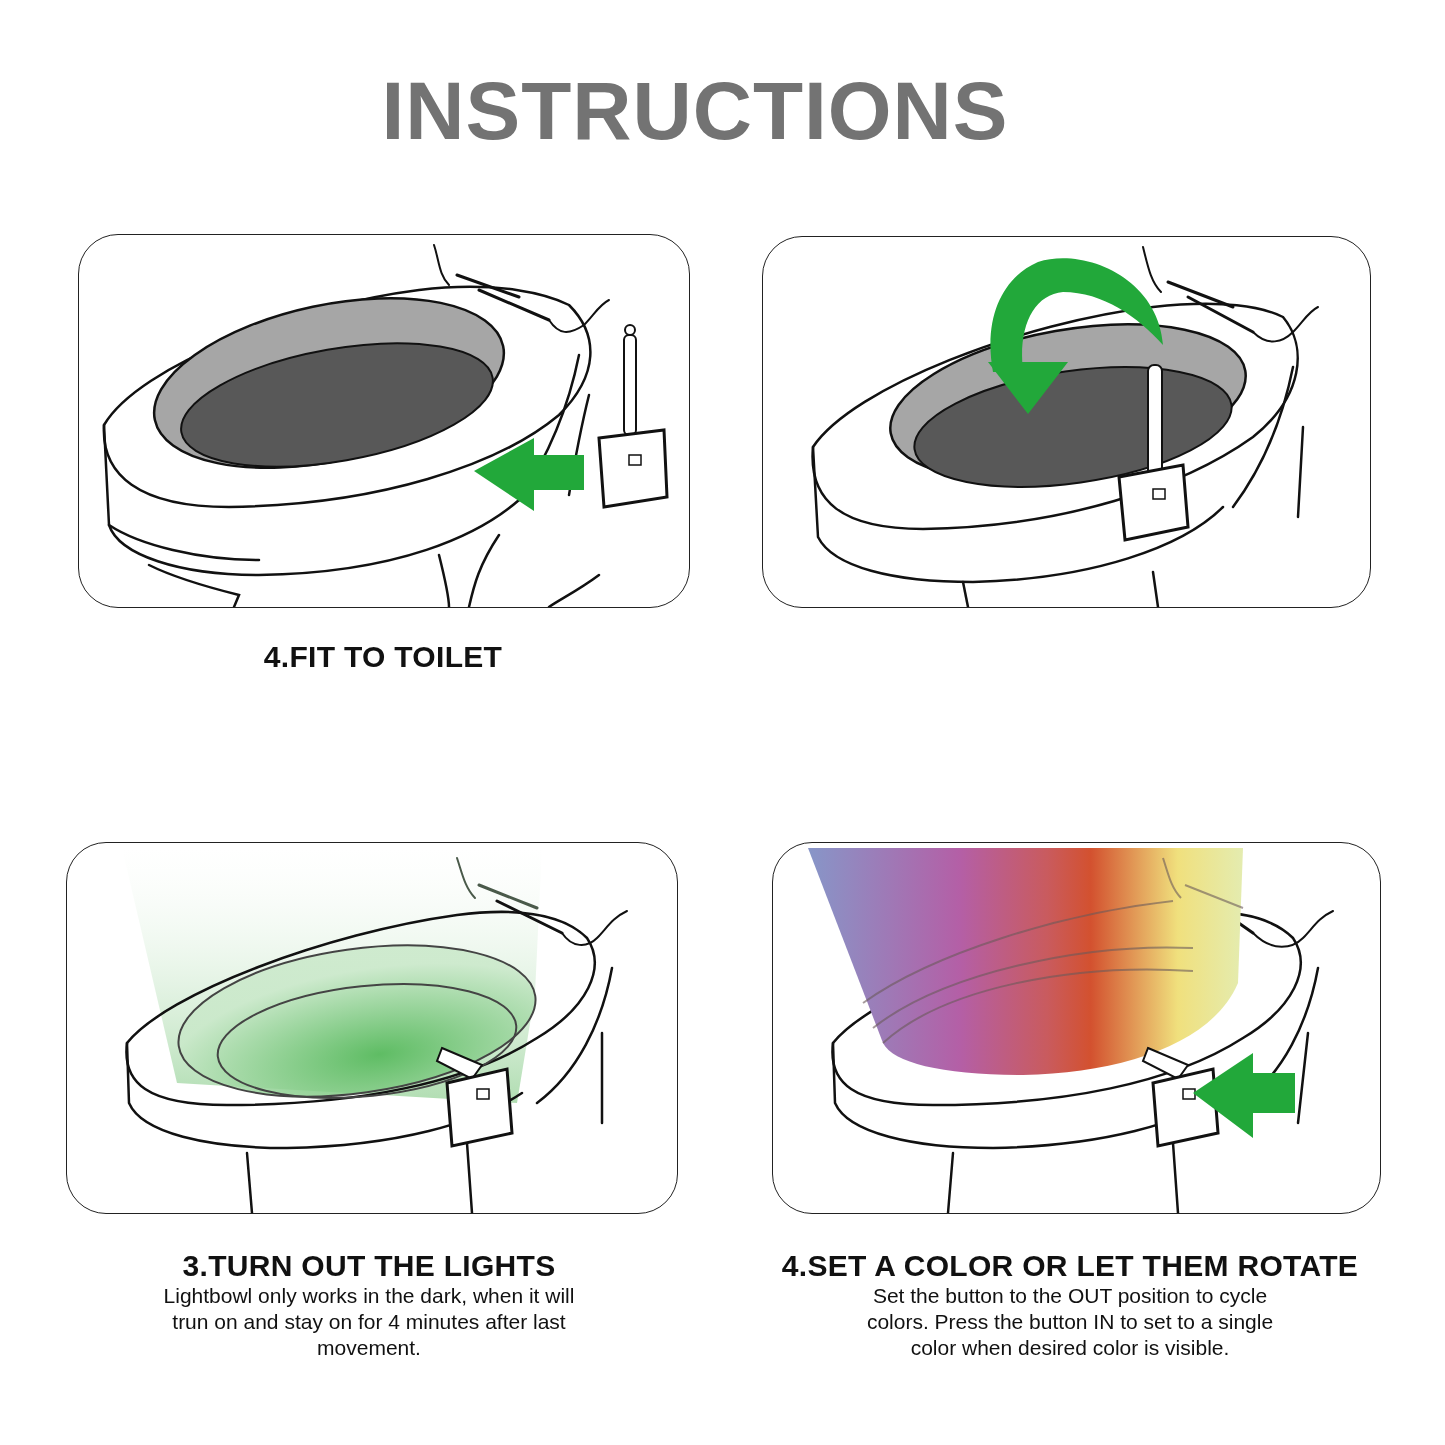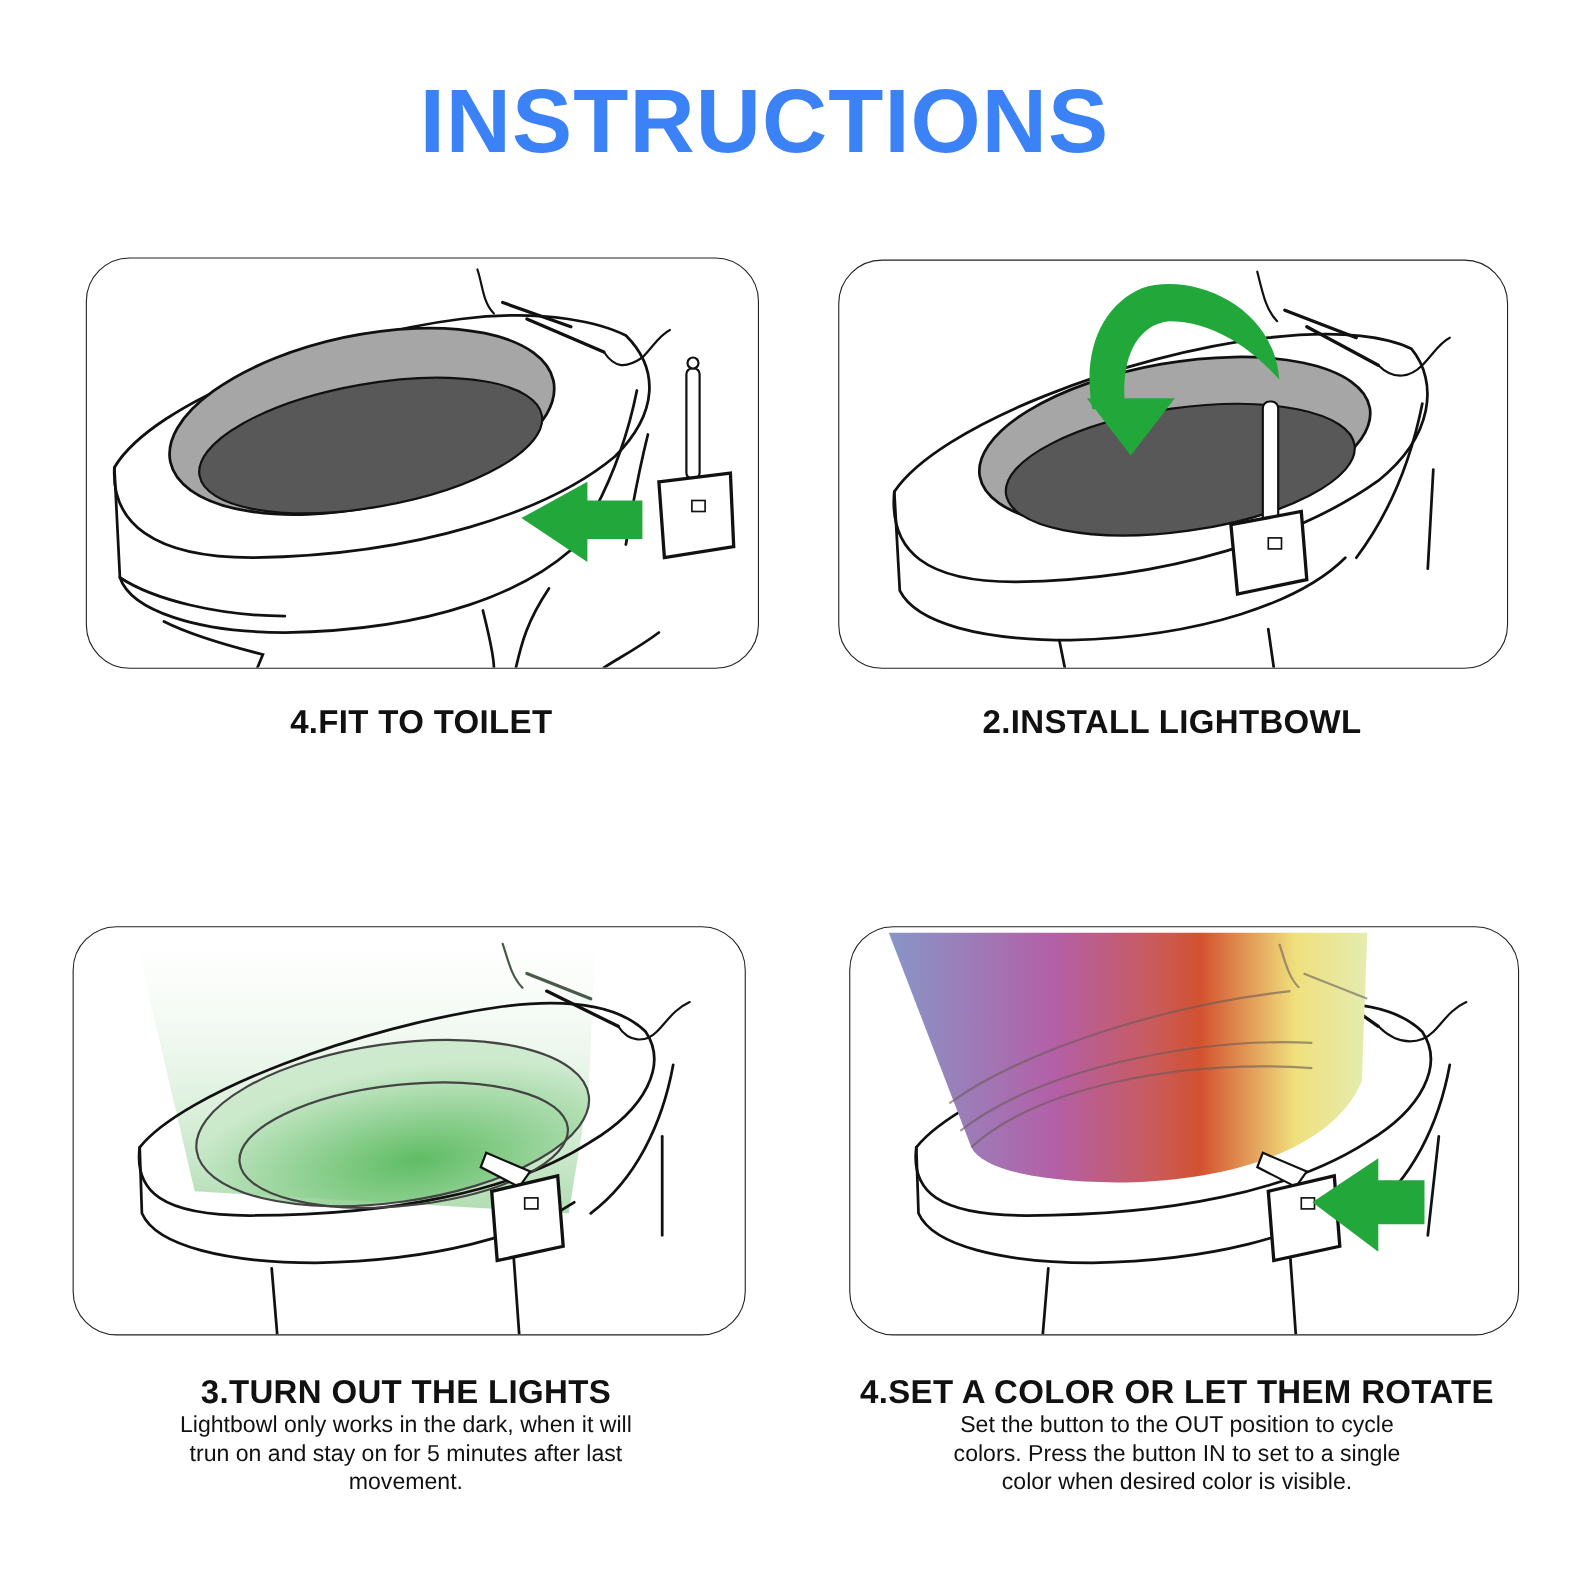--- a/index.html
+++ b/index.html
@@ -1,17 +1,17 @@
 <!DOCTYPE html>
 <html><head>
 <meta charset="utf-8">
 <style>
   html, body { margin:0; padding:0; background:#ffffff; }
   body { width:1445px; height:1445px; position:relative; overflow:hidden; font-family:"Liberation Sans", sans-serif; color:#111; }
-  .title { position:absolute; left:0; width:1390px; top:70px; text-align:center; font-size:82px; font-weight:bold; color:#3b82f6; letter-spacing:1px; line-height:1; }
+  .title { position:absolute; left:0; width:1390px; top:70px; text-align:center; font-size:82px; font-weight:bold; color:#737373; letter-spacing:1px; line-height:1; }
   .panel { position:absolute; border:1.5px solid #222; border-radius:40px; background:#fff; overflow:hidden; }
   .panel svg { position:absolute; left:0; top:0; }
   .caption { position:absolute; text-align:center; }
   .caption .heading { font-size:30px; font-weight:bold; line-height:34px; letter-spacing:0.3px; }
   .caption .desc { font-size:21px; line-height:26px; white-space:pre-line; }
 </style>
 </head>
 <body>
 
 <div class="title">INSTRUCTIONS</div>
@@ -152,27 +152,26 @@
     </g>
     <polygon points="420,250 480,210 480,230 522,230 522,270 480,270 480,295" fill="#22a83a"></polygon>
   </svg>
 </div>
 
 <div class="caption" style="left:78px; width:610px; top:640px;">
   <div class="heading">4.FIT TO TOILET</div>
 </div>
 
 <div class="caption" style="left:762px; width:607px; top:640px;">
-  <div class="heading">2.INSTALL LIGHTBOWL</div>
 </div>
 
 <div class="caption" style="left:54px; width:630px; top:1249px;">
   <div class="heading">3.TURN OUT THE LIGHTS</div>
   <div class="desc">Lightbowl only works in the dark, when it will
-trun on and stay on for 5 minutes after last
+trun on and stay on for 4 minutes after last
 movement.</div>
 </div>
 
 <div class="caption" style="left:740px; width:660px; top:1249px;">
   <div class="heading">4.SET A COLOR OR LET THEM ROTATE</div>
   <div class="desc">Set the button to the OUT position to cycle
 colors. Press the button IN to set to a single
 color when desired color is visible.</div>
 </div>
 

